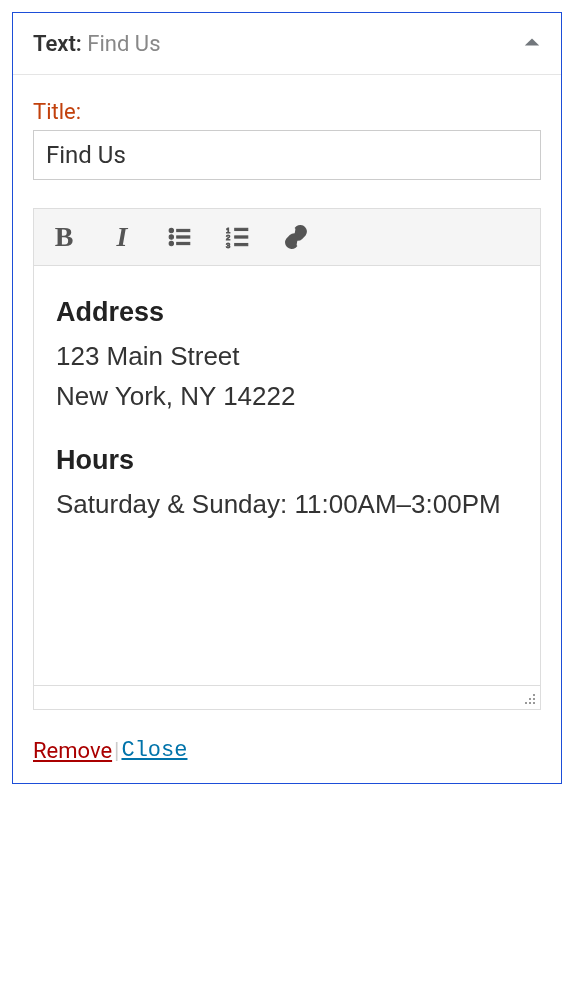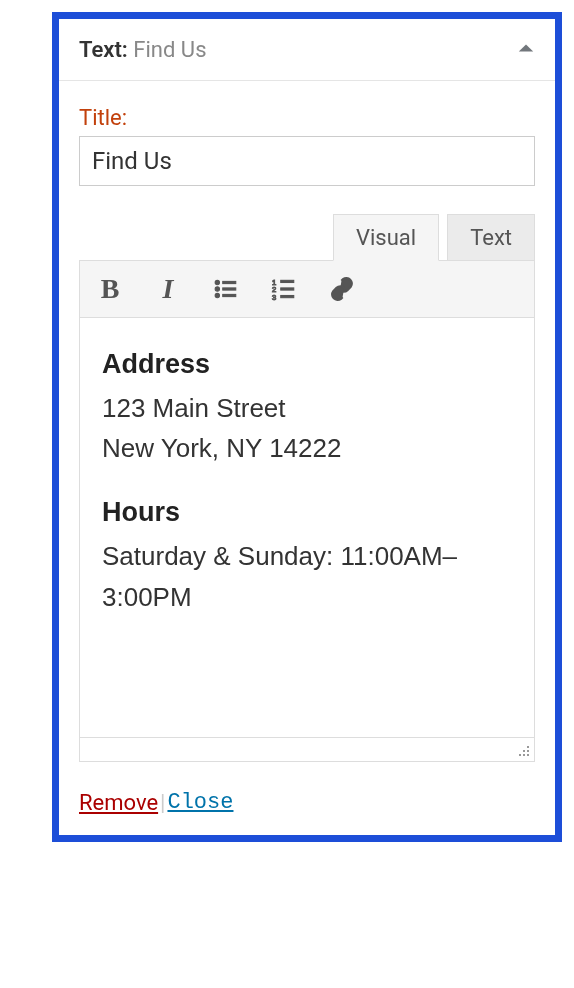--- a/index.html
+++ b/index.html
@@ -7,23 +7,22 @@
       margin: 0;
       padding: 0;
     }
     body {
       font-family: -apple-system, BlinkMacSystemFont, "Segoe UI", Roboto, sans-serif;
       background: #fff;
       padding: 12px;
       width: 574px;
     }
     .widget-container {
-      border: 7px solid #1d4ed8;
-      background: #fff;
-      margin-left: 40px;
+      border: 1px solid #1d4ed8;
+      background: #fff;
     }
     .widget-header {
       padding: 18px 20px;
       display: flex;
       justify-content: space-between;
       align-items: center;
       border-bottom: 1px solid #e5e5e5;
       cursor: pointer;
     }
     .widget-header-title {
@@ -187,24 +186,20 @@
           <path d="M10 6l-8 8h16z"></path>
         </svg>
     </span>
   </div>
 
   <div class="widget-body">
     <label class="field-label">Title:</label>
     <input type="text" class="title-input" value="Find Us" style="">
 
     <div class="editor-wrap">
-      <div class="editor-tabs">
-        <div class="editor-tab active">Visual</div>
-        <div class="editor-tab">Text</div>
-      </div>
       <div class="editor-toolbar">
         <span class="toolbar-btn bold">B</span>
         <span class="toolbar-btn italic">I</span>
         <span class="toolbar-btn">
           <svg viewBox="0 0 24 24">
               <circle cx="4" cy="6" r="2"></circle>
               <rect x="9" y="5" width="12" height="2"></rect>
               <circle cx="4" cy="12" r="2"></circle>
               <rect x="9" y="11" width="12" height="2"></rect>
               <circle cx="4" cy="18" r="2"></circle>

